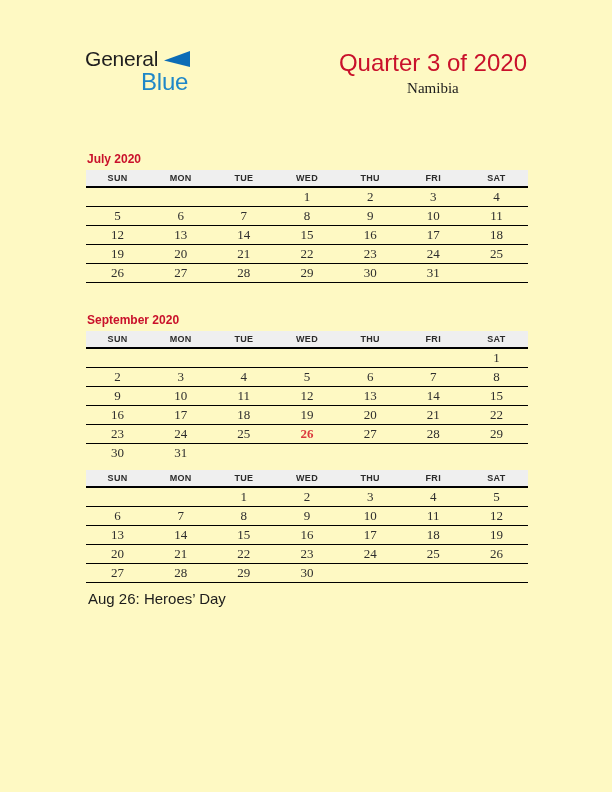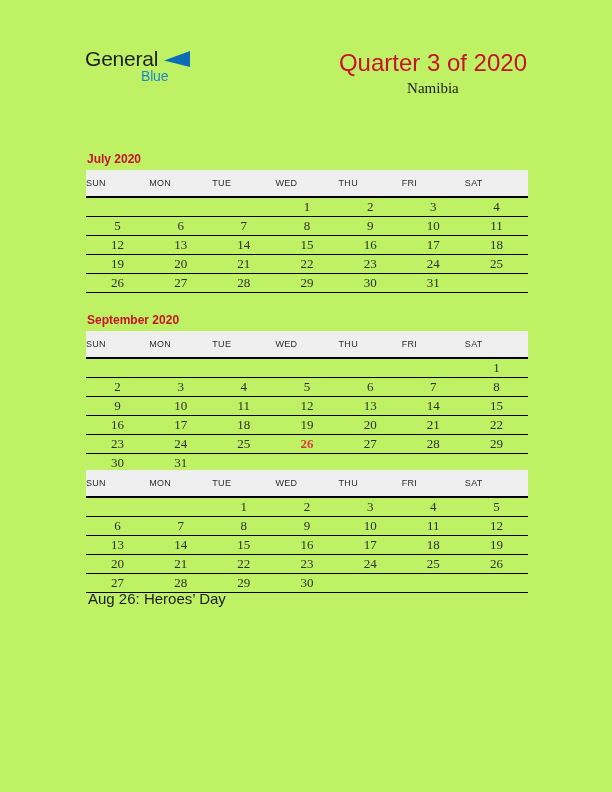--- a/index.html
+++ b/index.html
@@ -13,59 +13,59 @@
     --daynum:#2E2E2E;
   }
   *{margin:0;padding:0;box-sizing:border-box;}
   html,body{background:#fff;}
   body{
     width:612px;height:792px;
     font-family:"Liberation Sans",sans-serif;
     position:relative;
     overflow:hidden;
   }
-  .page{position:absolute;inset:0;width:612px;height:792px;background:#bef264;}
+  .page{position:absolute;inset:0;width:612px;height:792px;background:#fef9c3;}
 
   
   .logo{position:absolute;left:85px;top:47px;width:120px;height:52px;}
   .logo-general{
     position:absolute;left:0;top:0;
     font-size:21px;letter-spacing:-0.2px;color:#1f1f1f;
   }
   .logo-triangle{
     position:absolute;left:79px;top:4px;width:26px;height:16px;
     background:var(--blue_dark);
     clip-path:polygon(0 60%,100% 0,100% 100%);
   }
   .logo-blue{
     position:absolute;left:56px;top:21px;
-    font-size:14px;letter-spacing:-0.2px;color:var(--blue_light);
+    font-size:24px;letter-spacing:-0.2px;color:var(--blue_light);
   }
 
   
   .title-block{position:absolute;right:85px;top:49px;text-align:center;}
   .quarter-title{font-size:24px;line-height:1.15;color:var(--red);}
   .country{font-size:15px;margin-top:3px;color:var(--text);font-family:Liberation Serif, serif;}
 
   
   .month{position:absolute;left:86px;width:442px;margin-top:32px;}
   .month:nth-of-type(1){top:120px;}
   .month:nth-of-type(2){top:281px;}
   .month:nth-of-type(3){top:438px;}
   .month-title{
     font-size:12px;font-weight:bold;color:var(--red);
     margin:0 0 4px 1px;line-height:14px;
   }
   table.cal{
     width:442px;border-collapse:collapse;table-layout:fixed;
   }
   table.cal th{
-    height:27px;background:var(--header_bg);
-    font-size:9px;font-weight:normal;color:#2B2B2B;letter-spacing:0.3px;
-    text-align:left;vertical-align:middle;
+    height:17px;background:var(--header_bg);
+    font-size:9px;font-weight:bold;color:#2B2B2B;letter-spacing:0.3px;
+    text-align:center;vertical-align:middle;
     border-bottom:2px solid var(--line);
   }
   table.cal td{
     height:19px;
     font-family:"Liberation Serif",serif;
     font-size:13px;color:var(--daynum);
     text-align:center;vertical-align:middle;
     border-bottom:1px solid var(--line);
     padding:0;
   }

